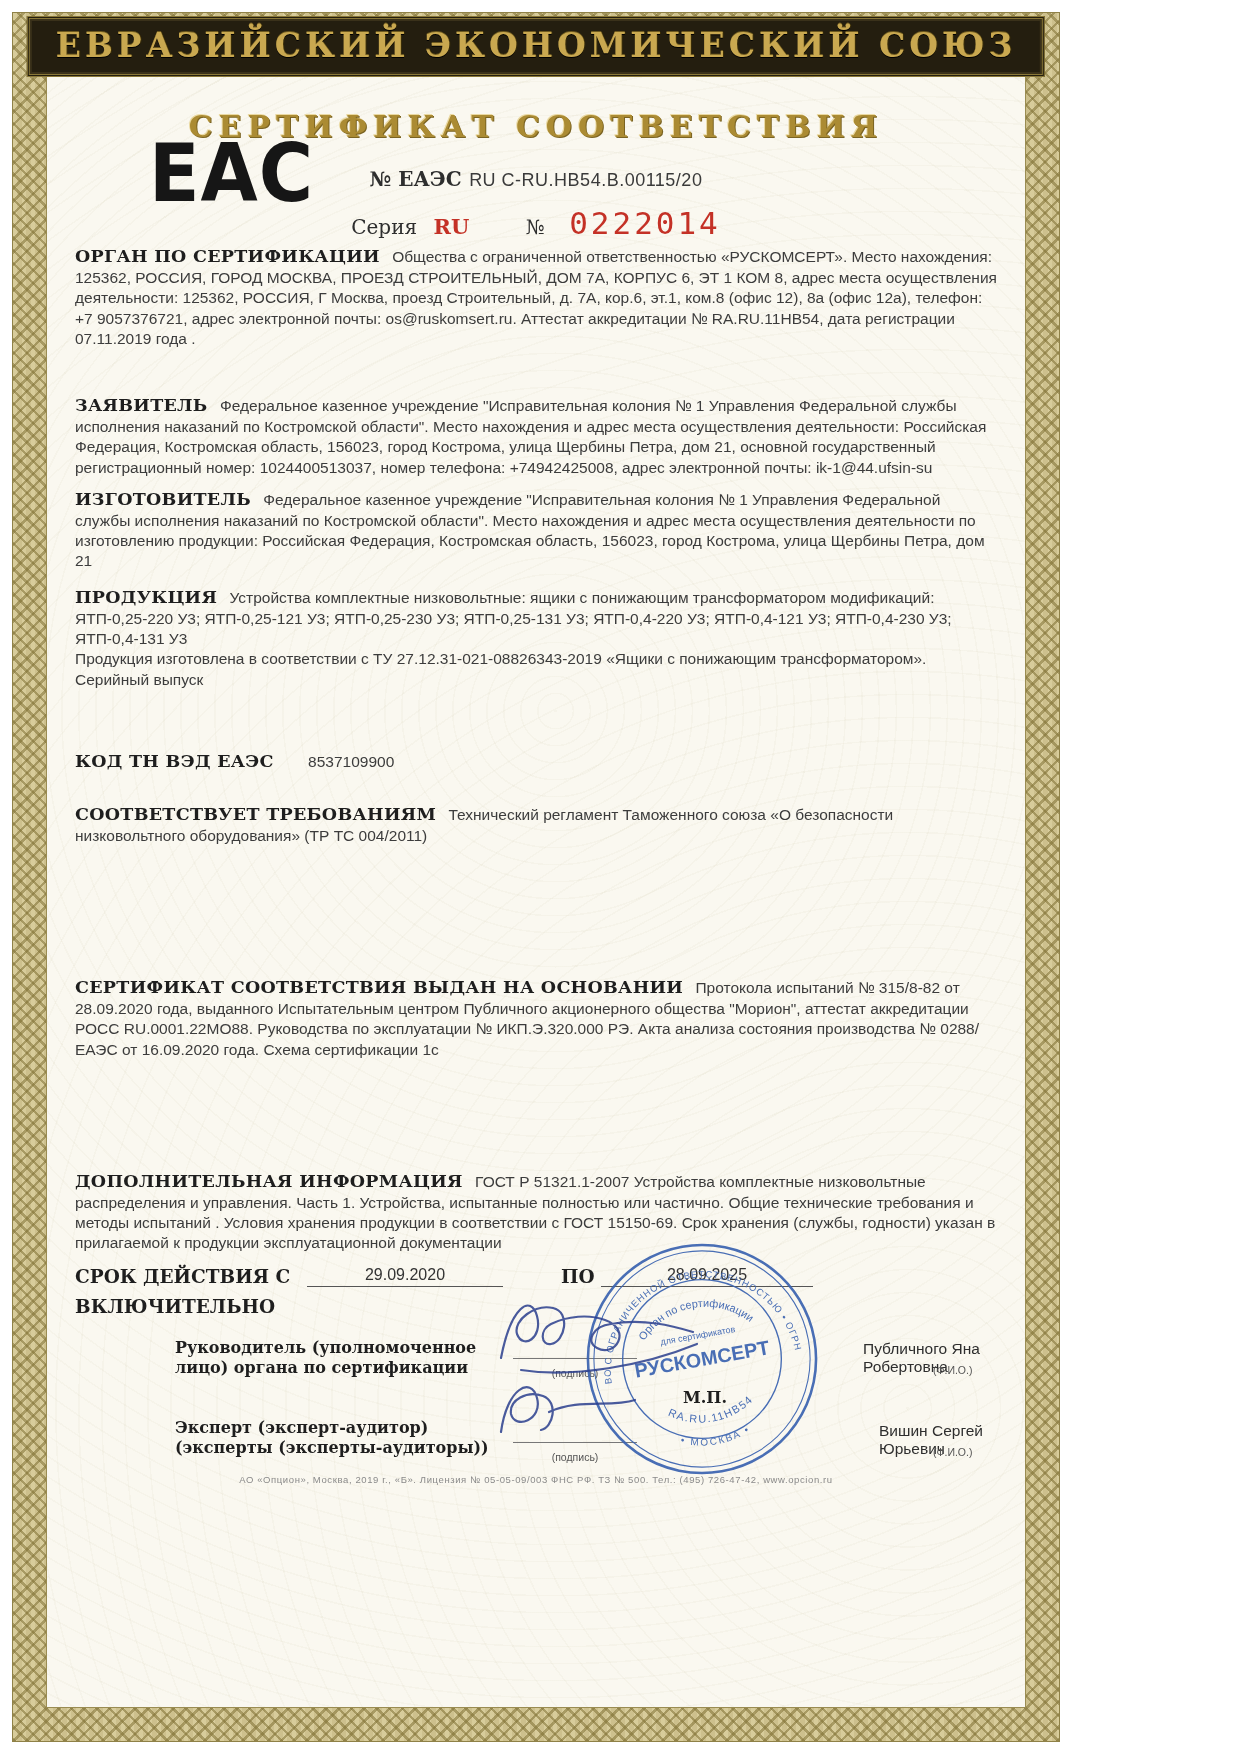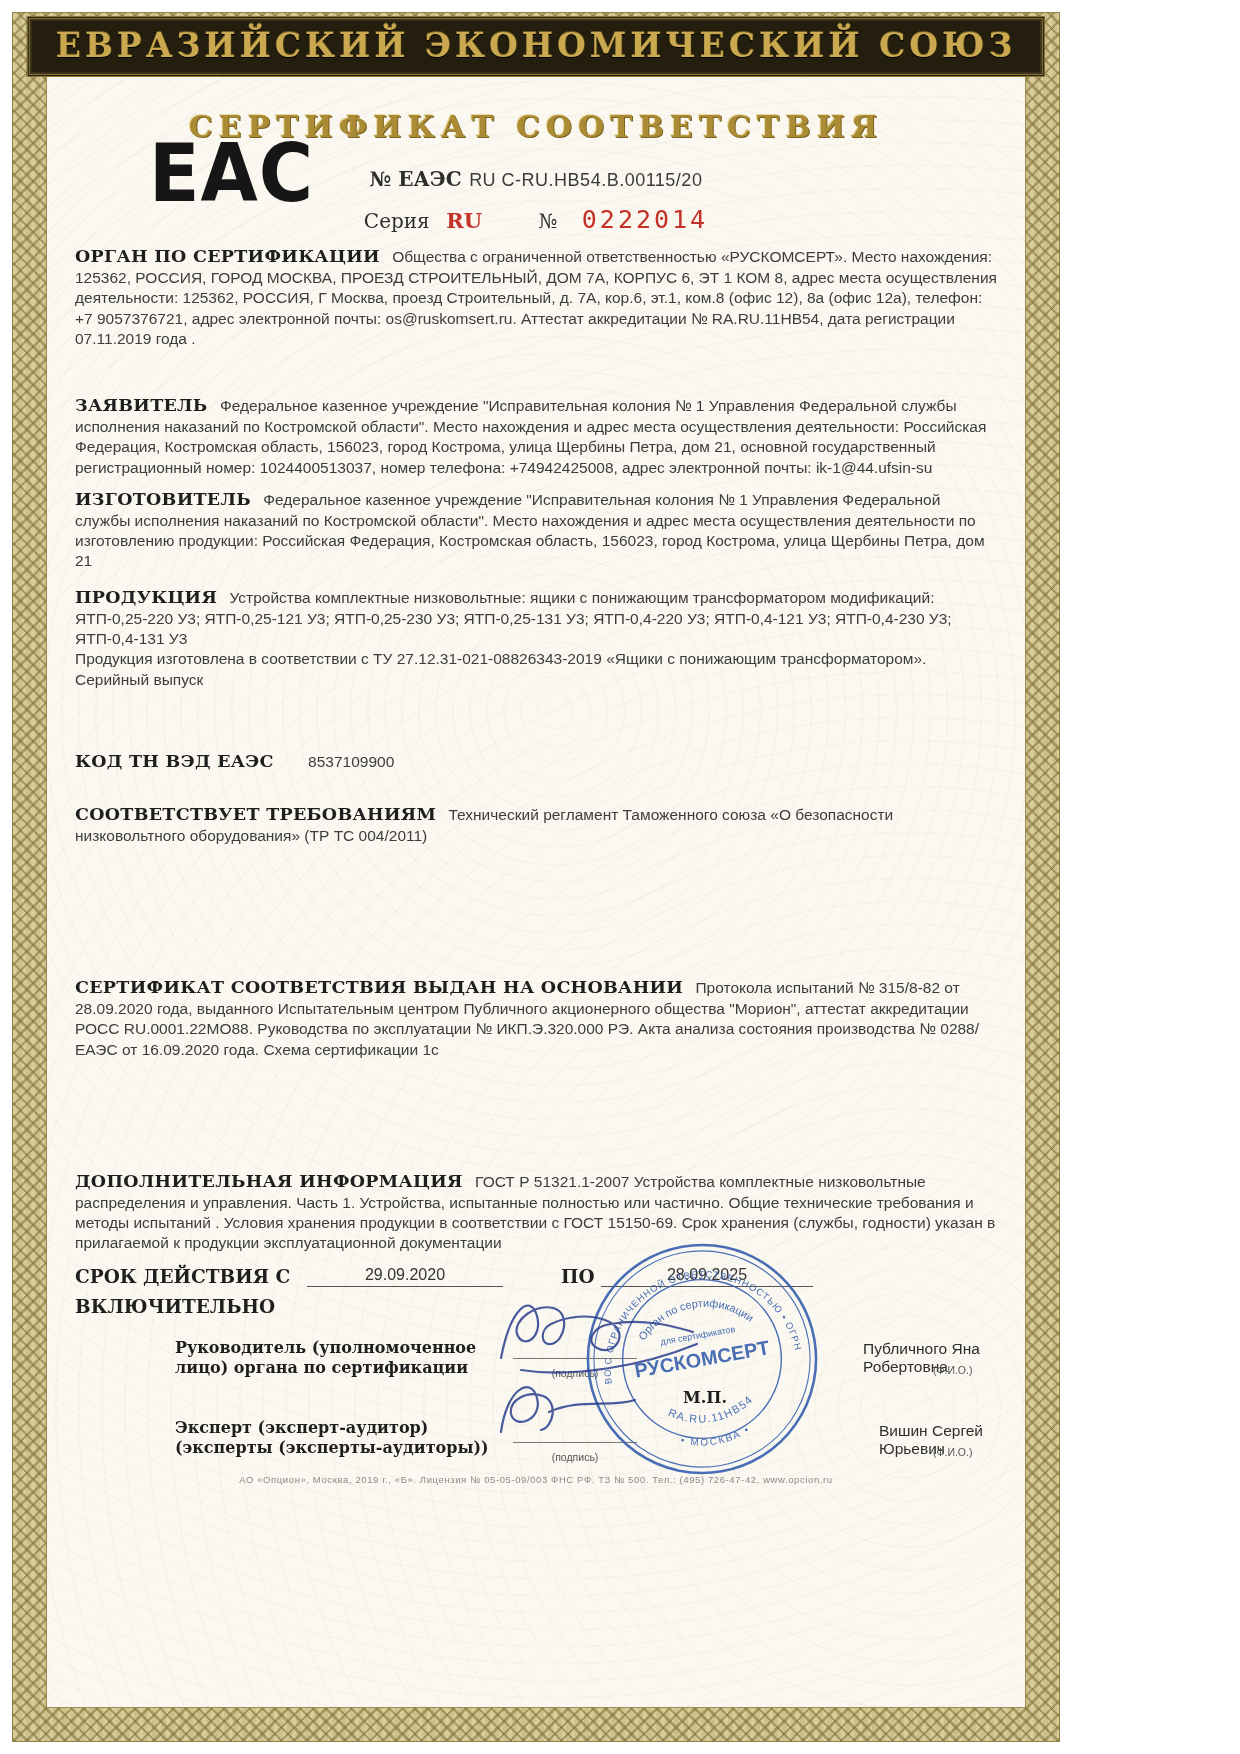--- a/index.html
+++ b/index.html
@@ -62,21 +62,21 @@
     color:#ab8b33;
     text-shadow:1px 1px 0 #7a6322, -1px -1px 0 #ead9a2;
     white-space:nowrap;
   }
   .cert-number { position:absolute; top:112px; left:0; right:0; text-align:center; color:#2e2e2e; }
   .cert-number .num-lbl { font-family:"DejaVu Serif",serif; font-weight:bold; font-size:20px; margin-right:3px; }
   .cert-number .num-val { font-size:18px; letter-spacing:.5px; color:#3a3a3a; }
   .series-line { position:absolute; top:150px; left:0; right:0; text-align:center; color:#2e2e2e; }
   .series-lbl, .blank-lbl { font-family:"DejaVu Serif",serif; font-size:20px; }
   .series-val { font-family:"DejaVu Serif",serif; font-weight:bold; font-size:21px; color:#c43126; margin:0 52px 0 12px; }
-  .blank-num { font-family:"DejaVu Sans Mono",monospace; font-size:25px; color:#c43126; letter-spacing:3px; margin-left:20px; }
+  .blank-num { font-family:"DejaVu Sans Mono",monospace; font-size:31px; color:#c43126; letter-spacing:3px; margin-left:20px; }
 
   
   .sec { color:#3c3c3c; font-size:15.5px; line-height:1.31; }
   .sec .h {
     font-family:"DejaVu Serif",serif; font-weight:bold;
     font-size:17.5px; color:#1e1e1e; letter-spacing:.3px; padding-right:8px;
   }
   .sec p { margin:0; }
 
   

